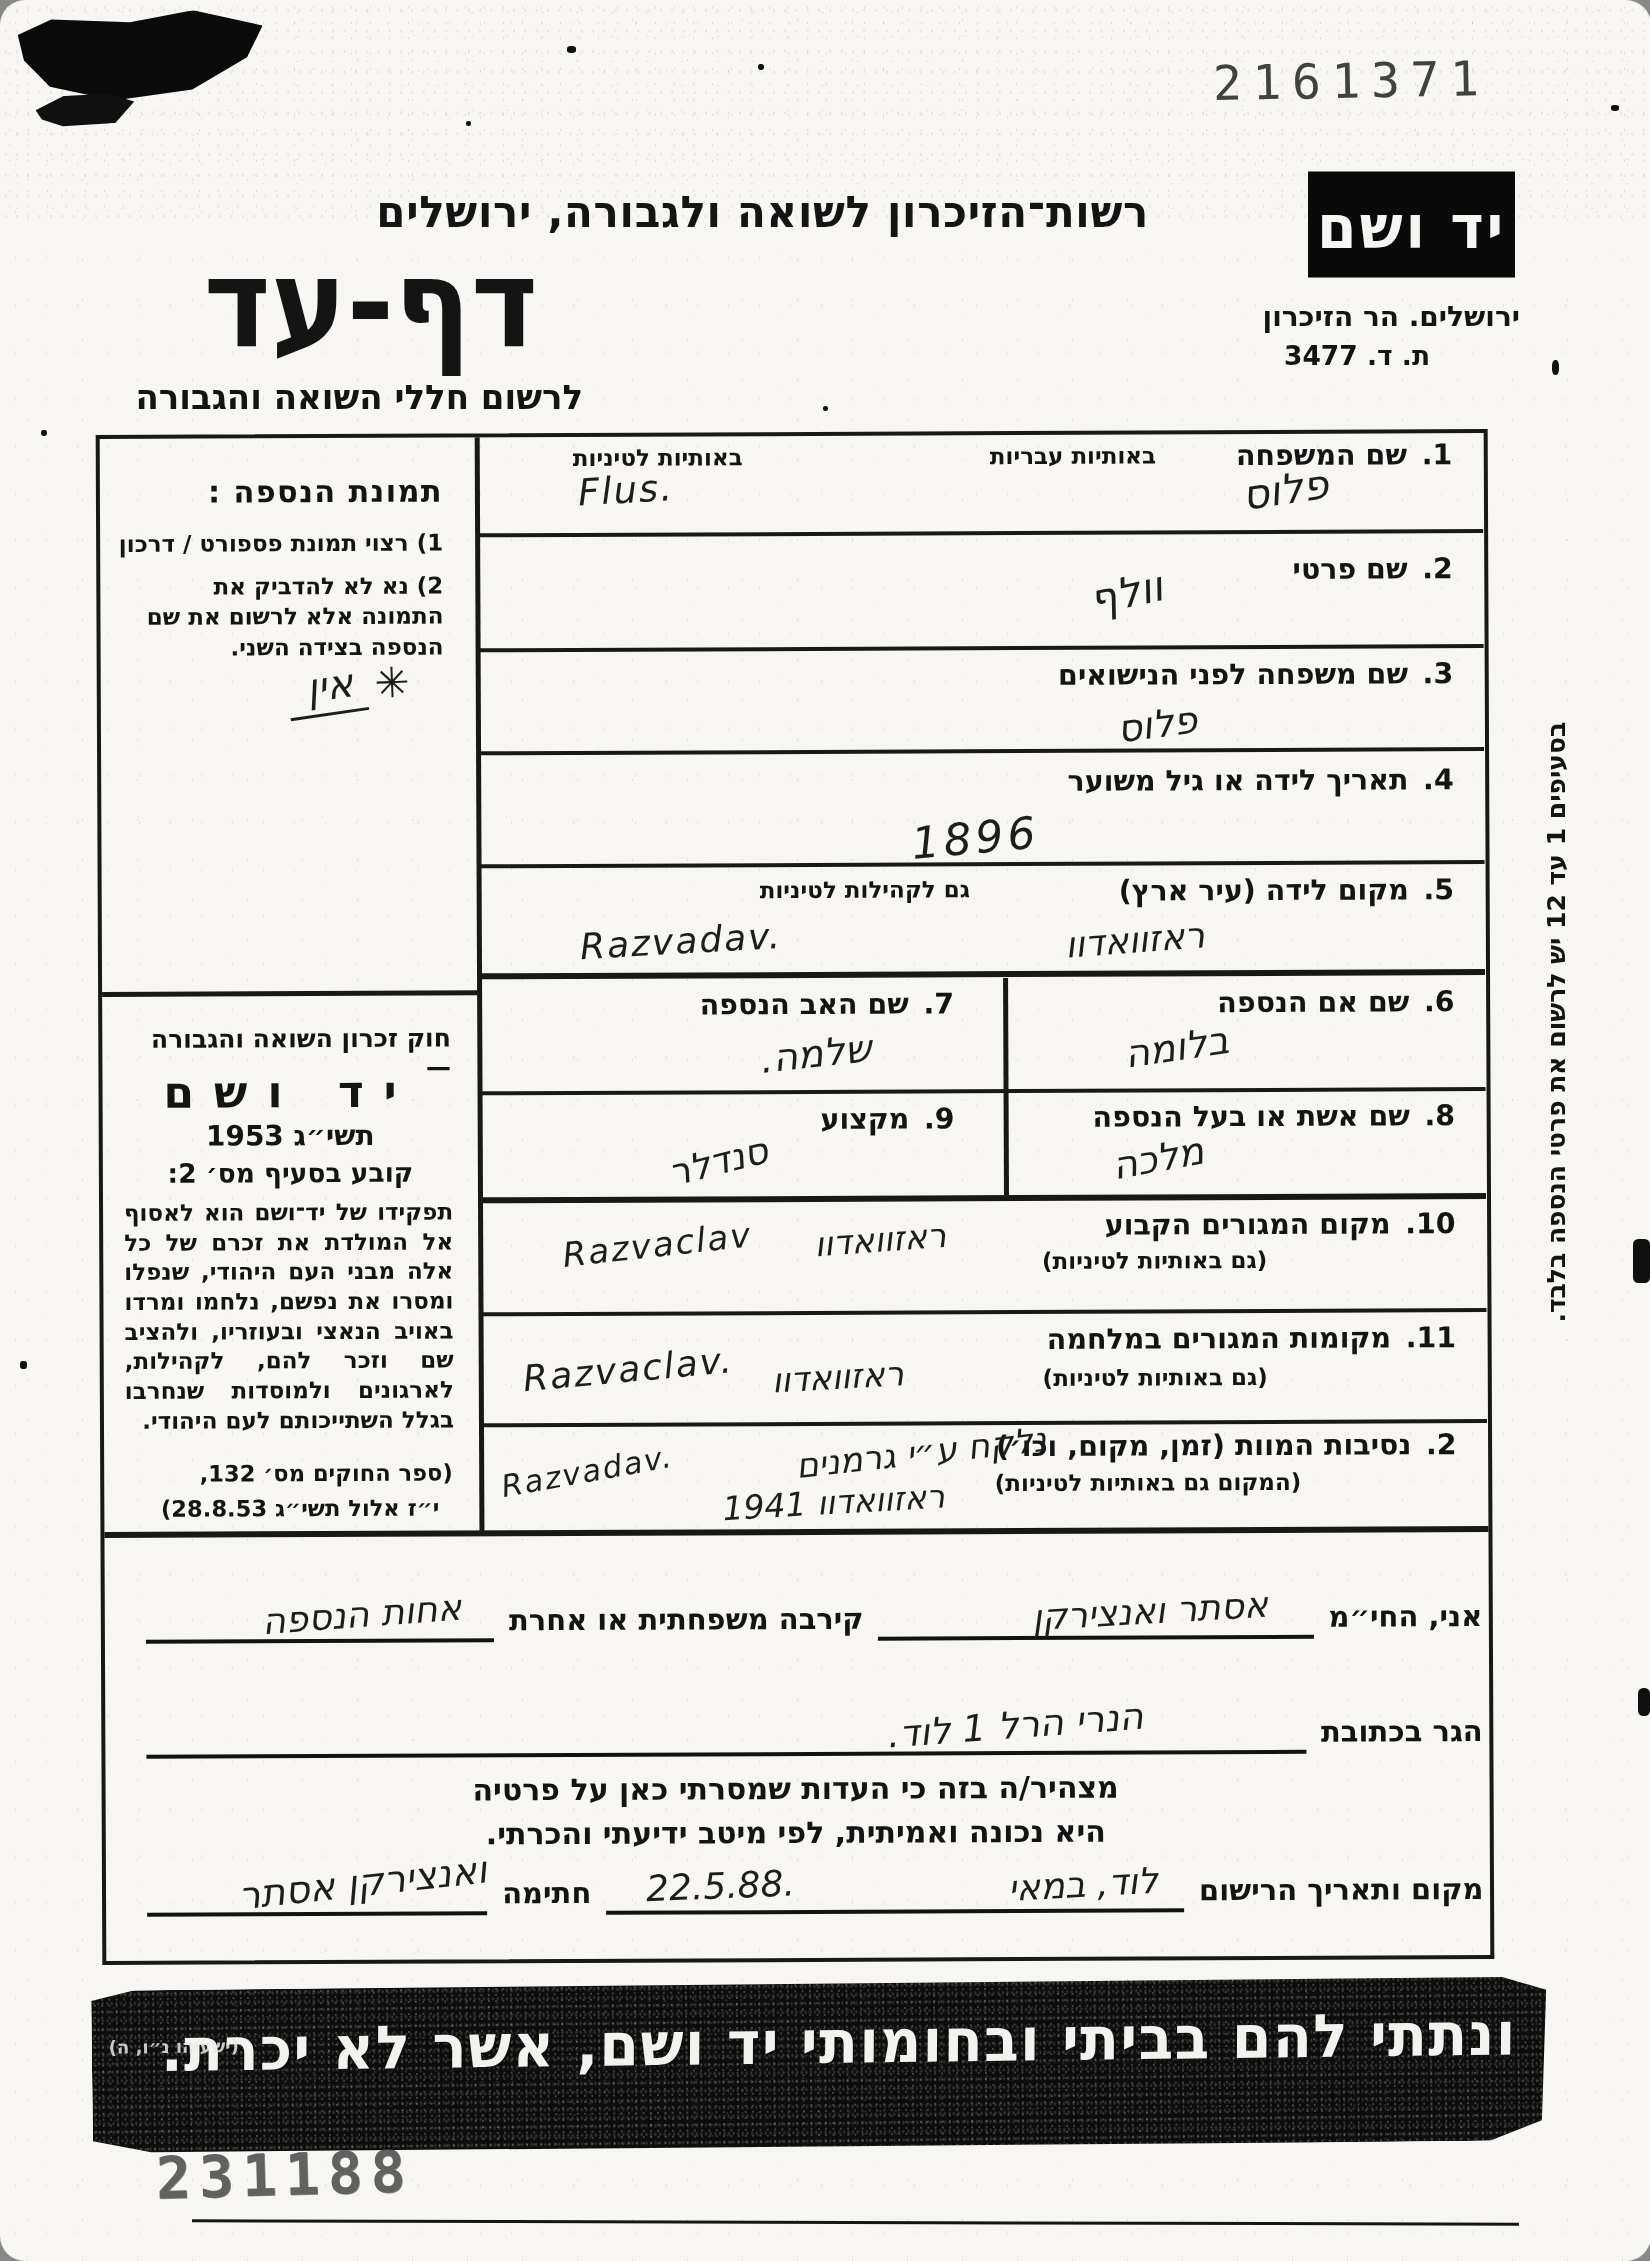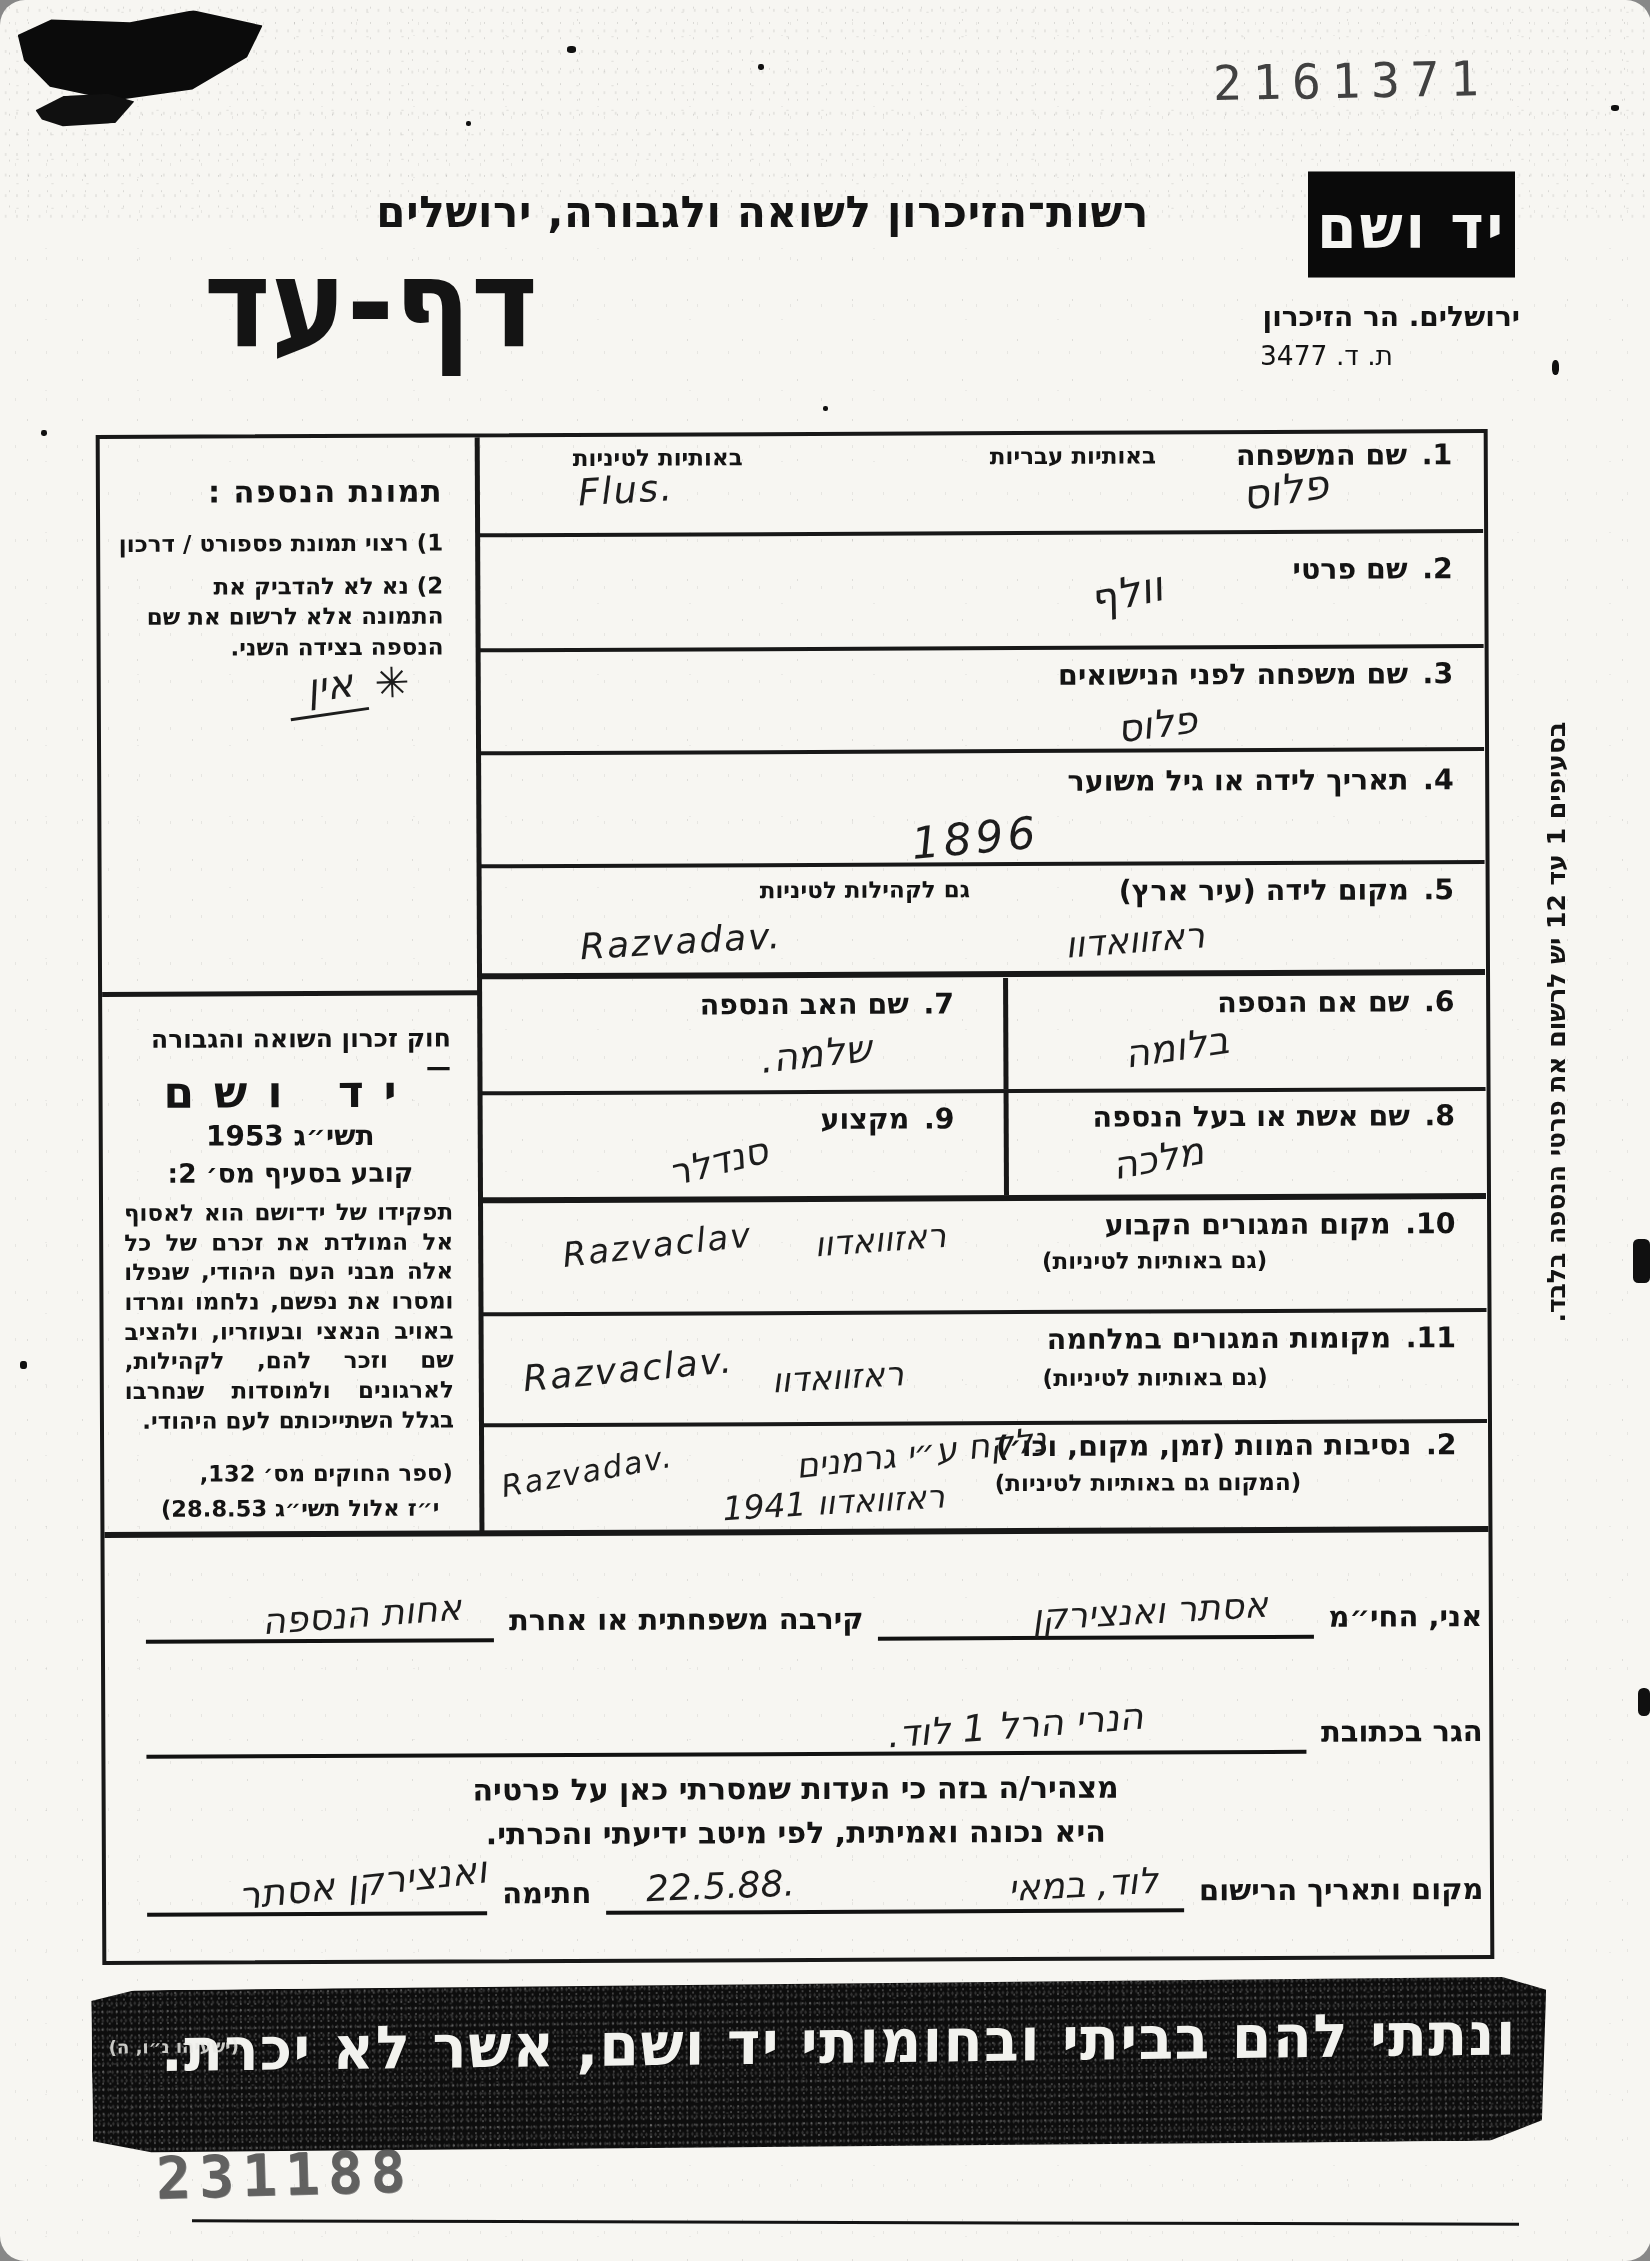--- a/index.html
+++ b/index.html
@@ -45,21 +45,21 @@
     font-size:48px;color:#2e2e2e;letter-spacing:10.6px;
     transform:rotate(-1deg);opacity:.9;
   }
   .logo-box{
     position:absolute;left:1308px;top:174px;width:207px;height:101px;
     background:#0a0a0a;color:#f5f5f2;text-align:center;
     font-weight:bold;font-size:57px;line-height:106px;letter-spacing:2.7px;
     transform:scaleY(1.05);
   }
   .logo-addr1{position:absolute;left:1227px;top:300px;width:293px;text-align:right;font-weight:bold;font-size:28px;}
-  .logo-addr2{position:absolute;left:1260px;top:340px;width:255px;text-align:left;font-weight:normal;font-size:26.5px;}
+  .logo-addr2{position:absolute;left:1175px;top:340px;width:255px;text-align:right;font-weight:bold;font-size:26.5px;}
   .authority{
     position:absolute;left:109px;top:187px;width:1040px;text-align:right;direction:rtl;
     font-weight:900;font-size:42px;letter-spacing:0.7px;transform:scaleY(1.04);
   }
   .big-title{
     position:absolute;left:206px;top:244px;width:332px;text-align:right;direction:rtl;
     font-weight:900;font-size:114px;line-height:1.05;transform:scaleY(1.08);
   }
   .subtitle{
     position:absolute;left:109px;top:377px;width:474px;text-align:right;direction:rtl;
@@ -174,20 +174,21 @@
   <div class="speck" style="left:20px;top:1361px;width:6.6px;height:8px;"></div>
   <div class="speck" style="left:41px;top:430px;width:6px;height:6px;"></div>
   <div class="speck" style="left:1552px;top:360px;width:7.3px;height:14.6px;"></div>
 
   <div class="reg-stamp">2161371</div>
   <div class="logo-box">יד ושם</div>
   <div class="logo-addr1">ירושלים. הר הזיכרון</div>
   <div class="logo-addr2">ת. ד. 3477</div>
   <div class="authority">רשות־הזיכרון לשואה ולגבורה, ירושלים</div>
   <div class="big-title">דף-עד</div>
+  <div class="subtitle">לרשום חללי השואה והגבורה</div>
 
   <div class="form">
     <div class="vdiv"></div>
     <div class="hdiv-photo"></div>
     <div class="hdiv-fields-bottom"></div>
 
     <div class="photo-box">
       <div class="photo-title">תמונת הנספה :</div>
       <div class="photo-n1">1) רצוי תמונת פספורט / דרכון</div>
       <div class="photo-n2">2) נא לא להדביק את התמונה אלא לרשום את שם הנספה בצידה השני.</div>

